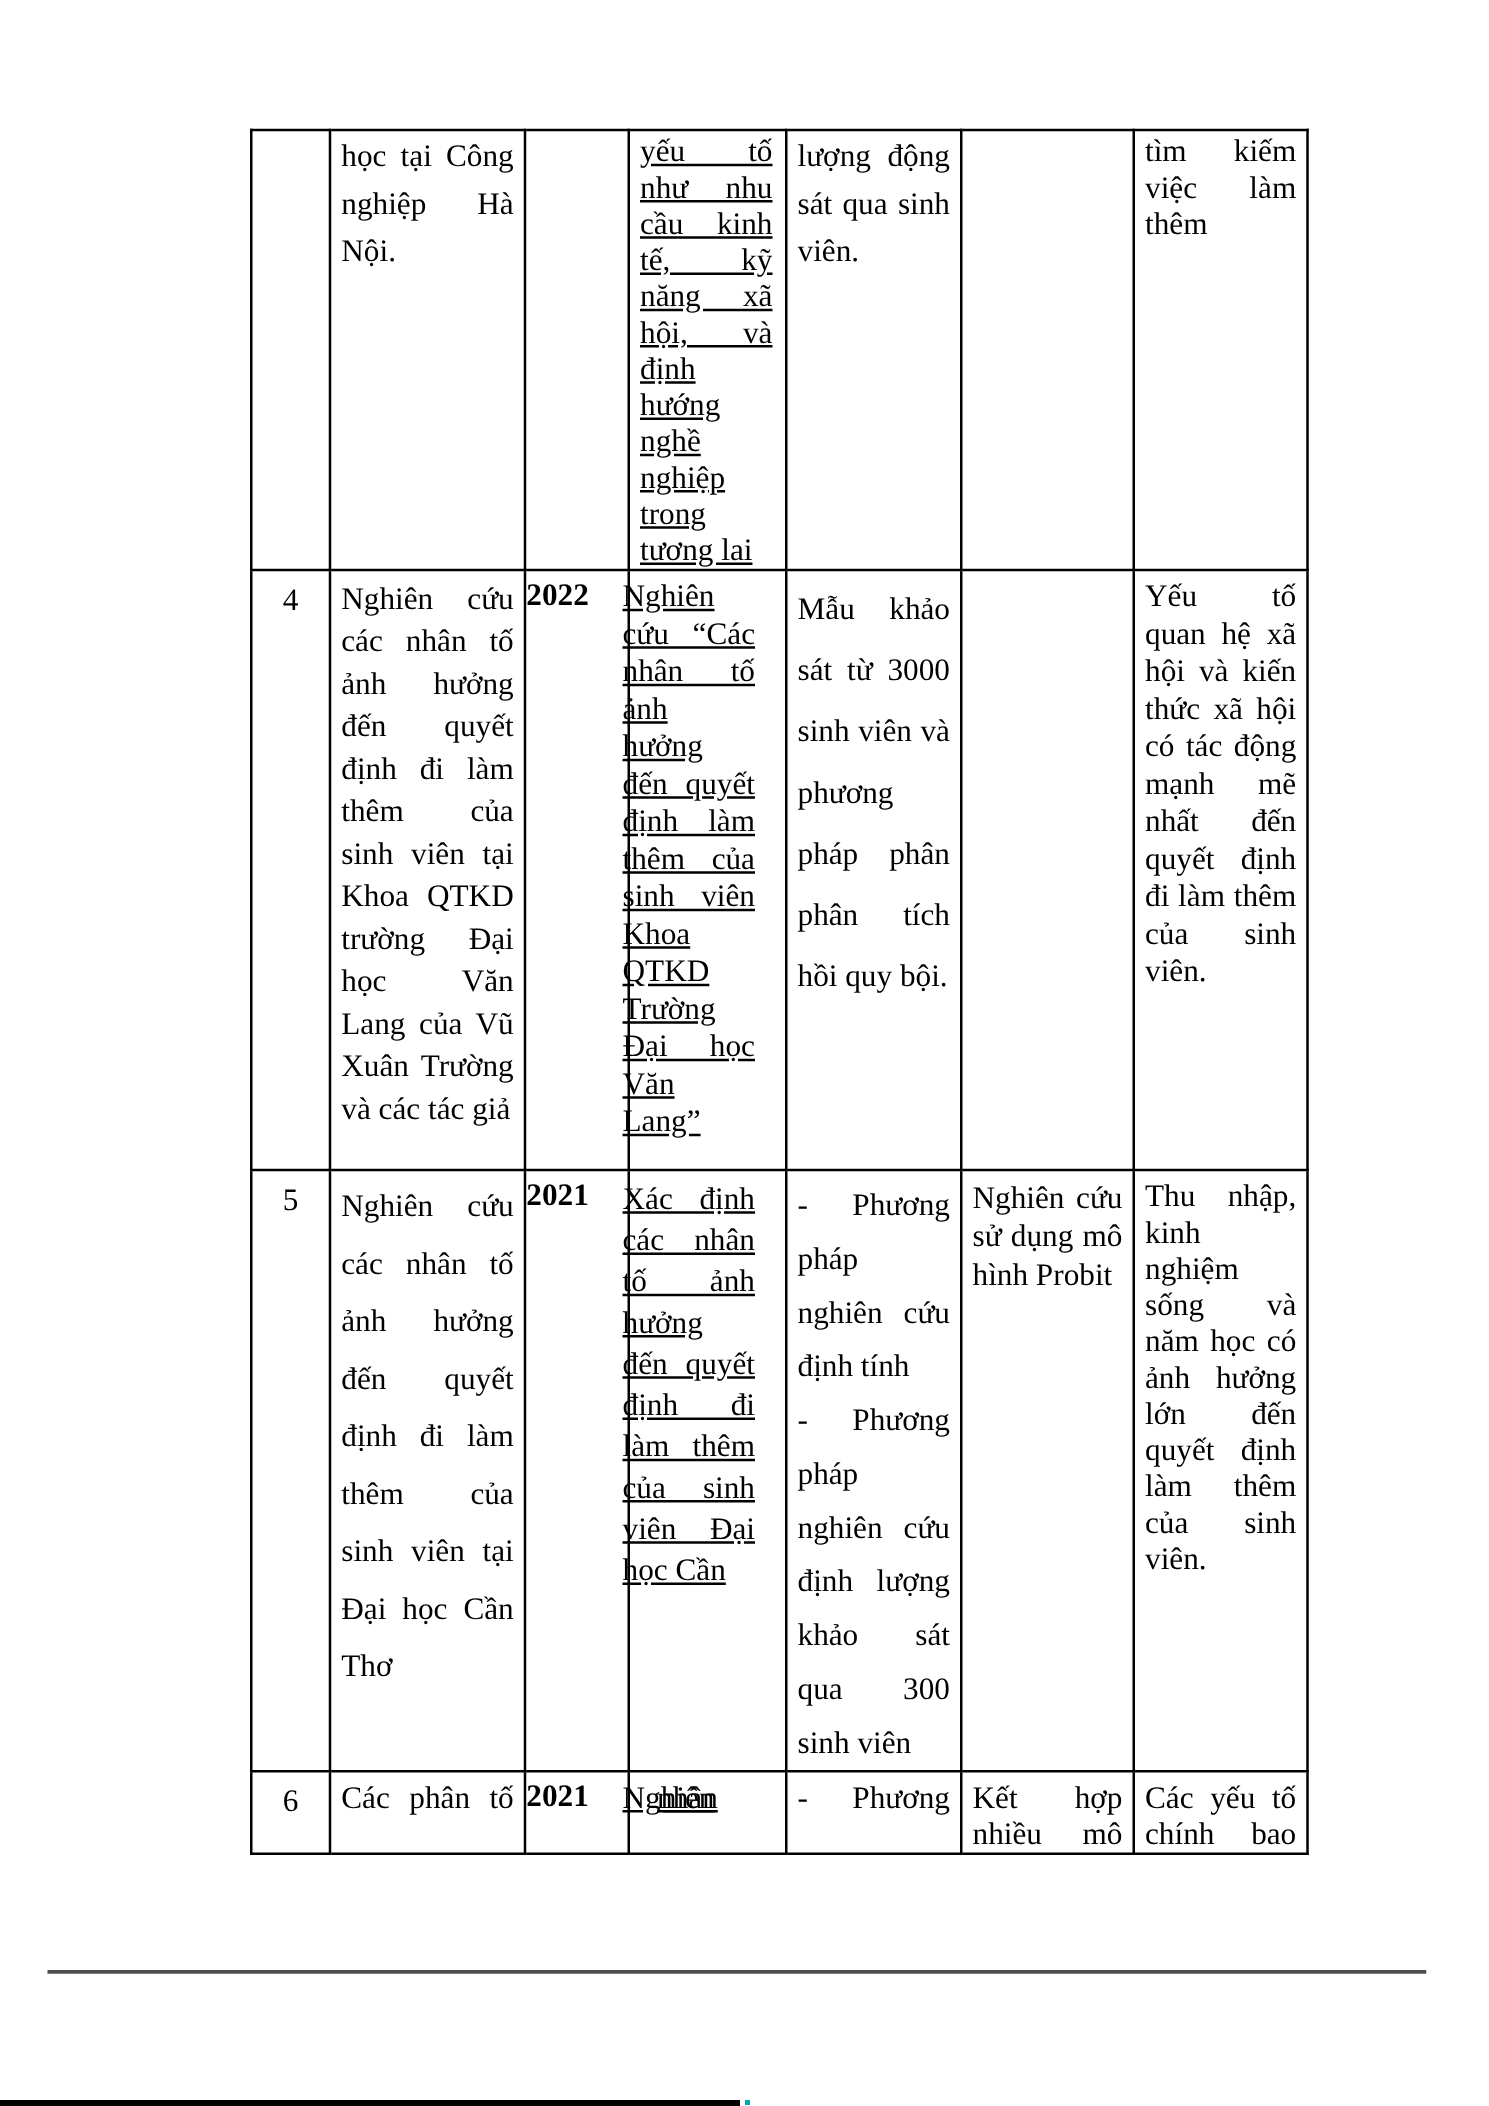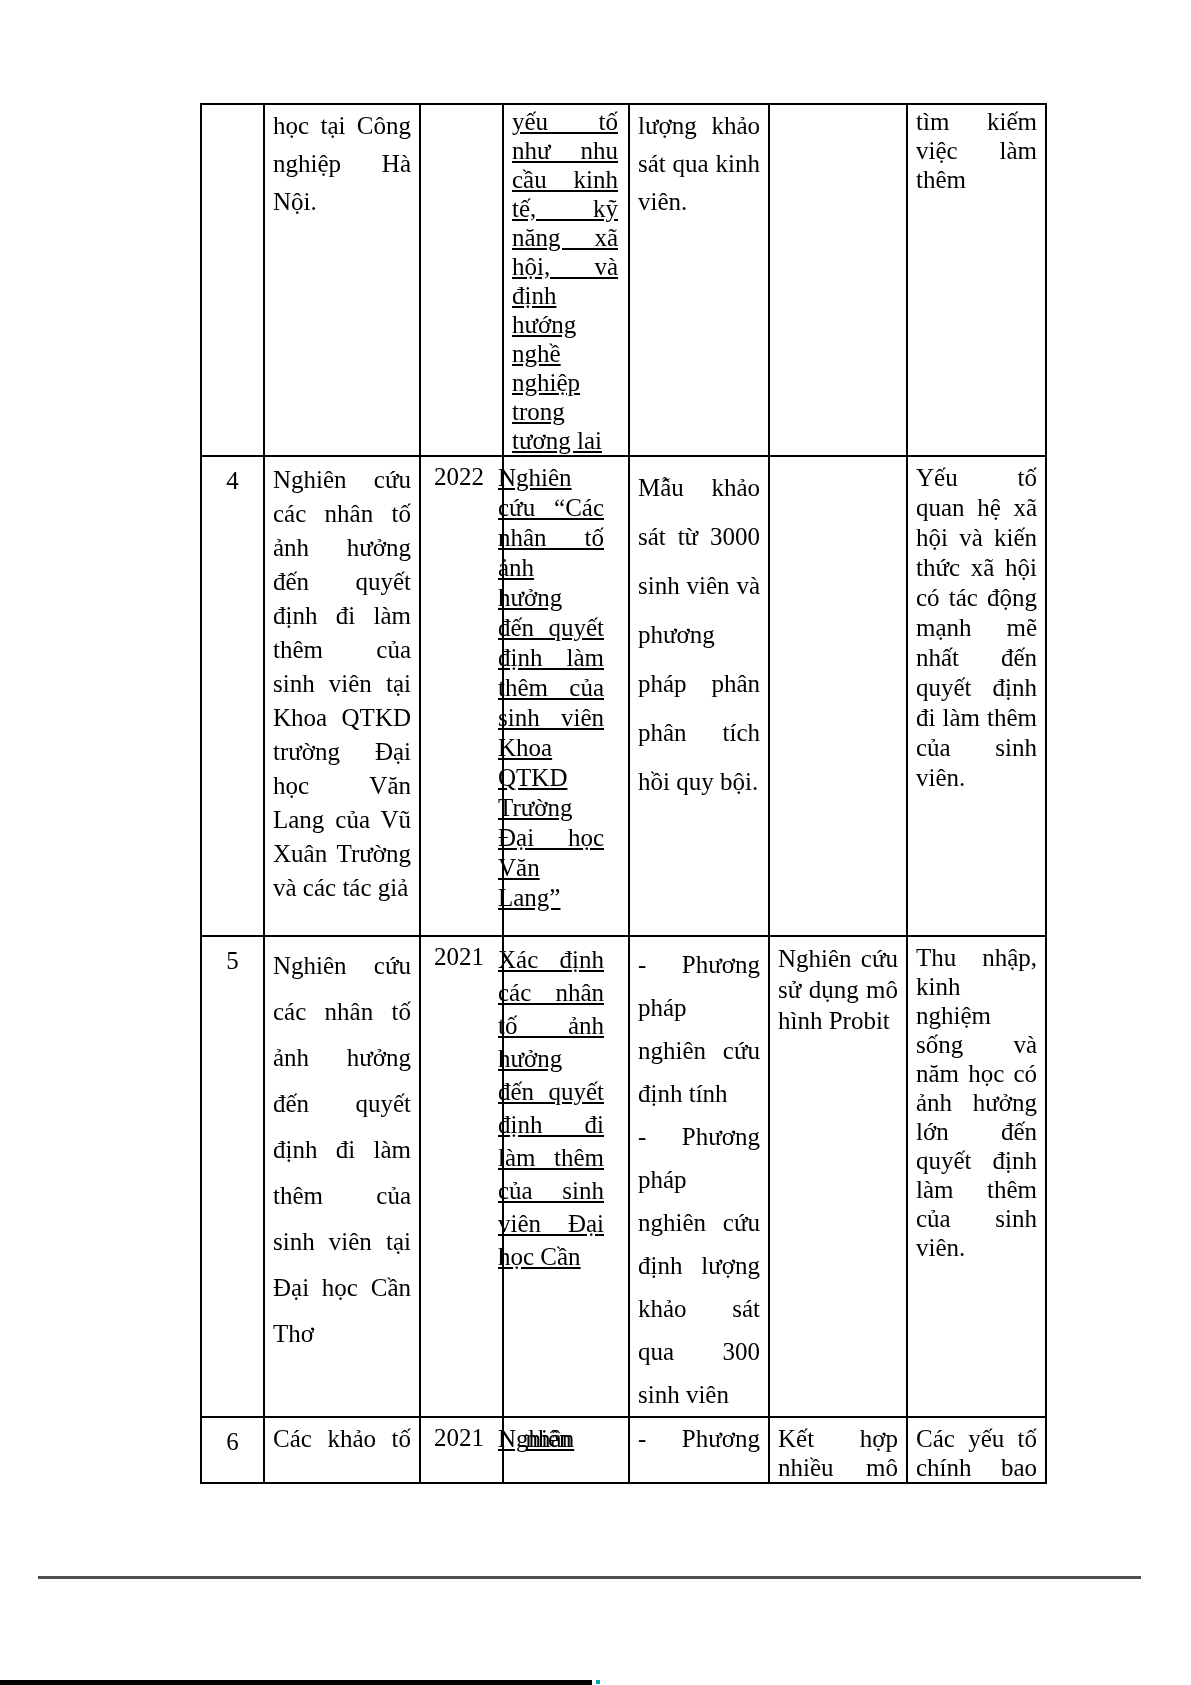--- a/index.html
+++ b/index.html
@@ -26,21 +26,21 @@
     vertical-align:top;
     padding:6px 8px 0 8px;
     overflow:visible;
   }
   tr.r1 td{padding-top:2px;}
   tr.row4{height:480px;}
   tr.row1{height:352px;}
   tr.row5{height:458px;}
   tr.row6{height:56px;}
   td.c-no{text-align:center;padding-top:10px;}
-  td.c-year{text-align:center;padding:6px 5px 16px 0;}
+  td.c-year{text-align:left;padding:6px 5px 16px 0;font-weight:bold;}
   tr.r1 td.c-year{padding-top:2px;}
   .just{text-align:justify;}
   .jlast{text-align:justify;text-align-last:justify;}
   .lh29{line-height:29px;}
   .lh30{line-height:30px;}
   .lh31{line-height:31px;}
   .lh33{line-height:33px;}
   .lh34{line-height:34px;}
   .lh38{line-height:38px;}
   .lh43{line-height:43px;font-family:Liberation Serif, serif;}
@@ -99,21 +99,21 @@
       <td class="c-title">
         <div class="just lh38">học tại Công nghiệp Hà Nội.</div>
       </td>
       <td class="c-year">
         <div></div>
       </td>
       <td class="c-desc">
         <div class="inner-desc just lh29">yếu tố như nhu cầu kinh tế, kỹ năng xã hội, và định hướng nghề nghiệp trong tương lai</div>
       </td>
       <td class="c-method">
-        <div class="just lh38">lượng khảo sát qua kinh viên.</div>
+        <div class="just lh38">lượng động sát qua sinh viên.</div>
       </td>
       <td class="c-model">
         <div class="just lh31"></div>
       </td>
       <td class="c-find">
         <div class="just lh29">tìm kiếm việc làm thêm</div>
       </td>
     </tr>
 
     <tr class="row4">
@@ -163,21 +163,21 @@
       <td class="c-find">
         <div class="just lh29">Thu nhập, kinh nghiệm sống và năm học có ảnh hưởng lớn đến quyết định làm thêm của sinh viên.</div>
       </td>
     </tr>
 
     <tr class="row6">
       <td class="c-no">
         <div>6</div>
       </td>
       <td class="c-title">
-        <div class="jlast lh29">Các khảo tố</div>
+        <div class="jlast lh29">Các phân tố</div>
       </td>
       <td class="c-year">
         <div>2021</div>
       </td>
       <td class="c-desc">
         <div class="inner-desc desc-shift lh29">
           <span class="ov">Nghiên</span><span class="ov ov2">nhân</span>
         </div>
       </td>
       <td class="c-method">

